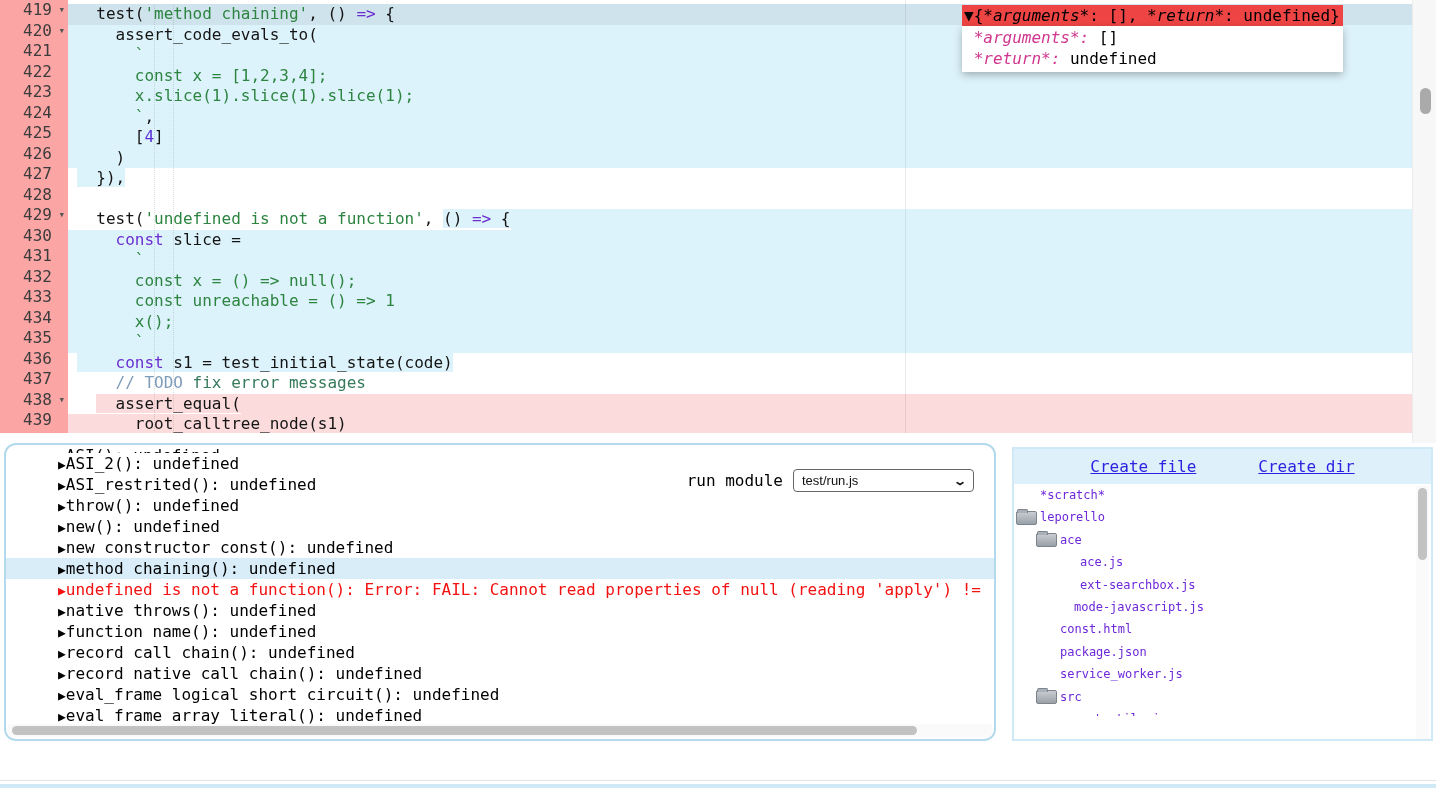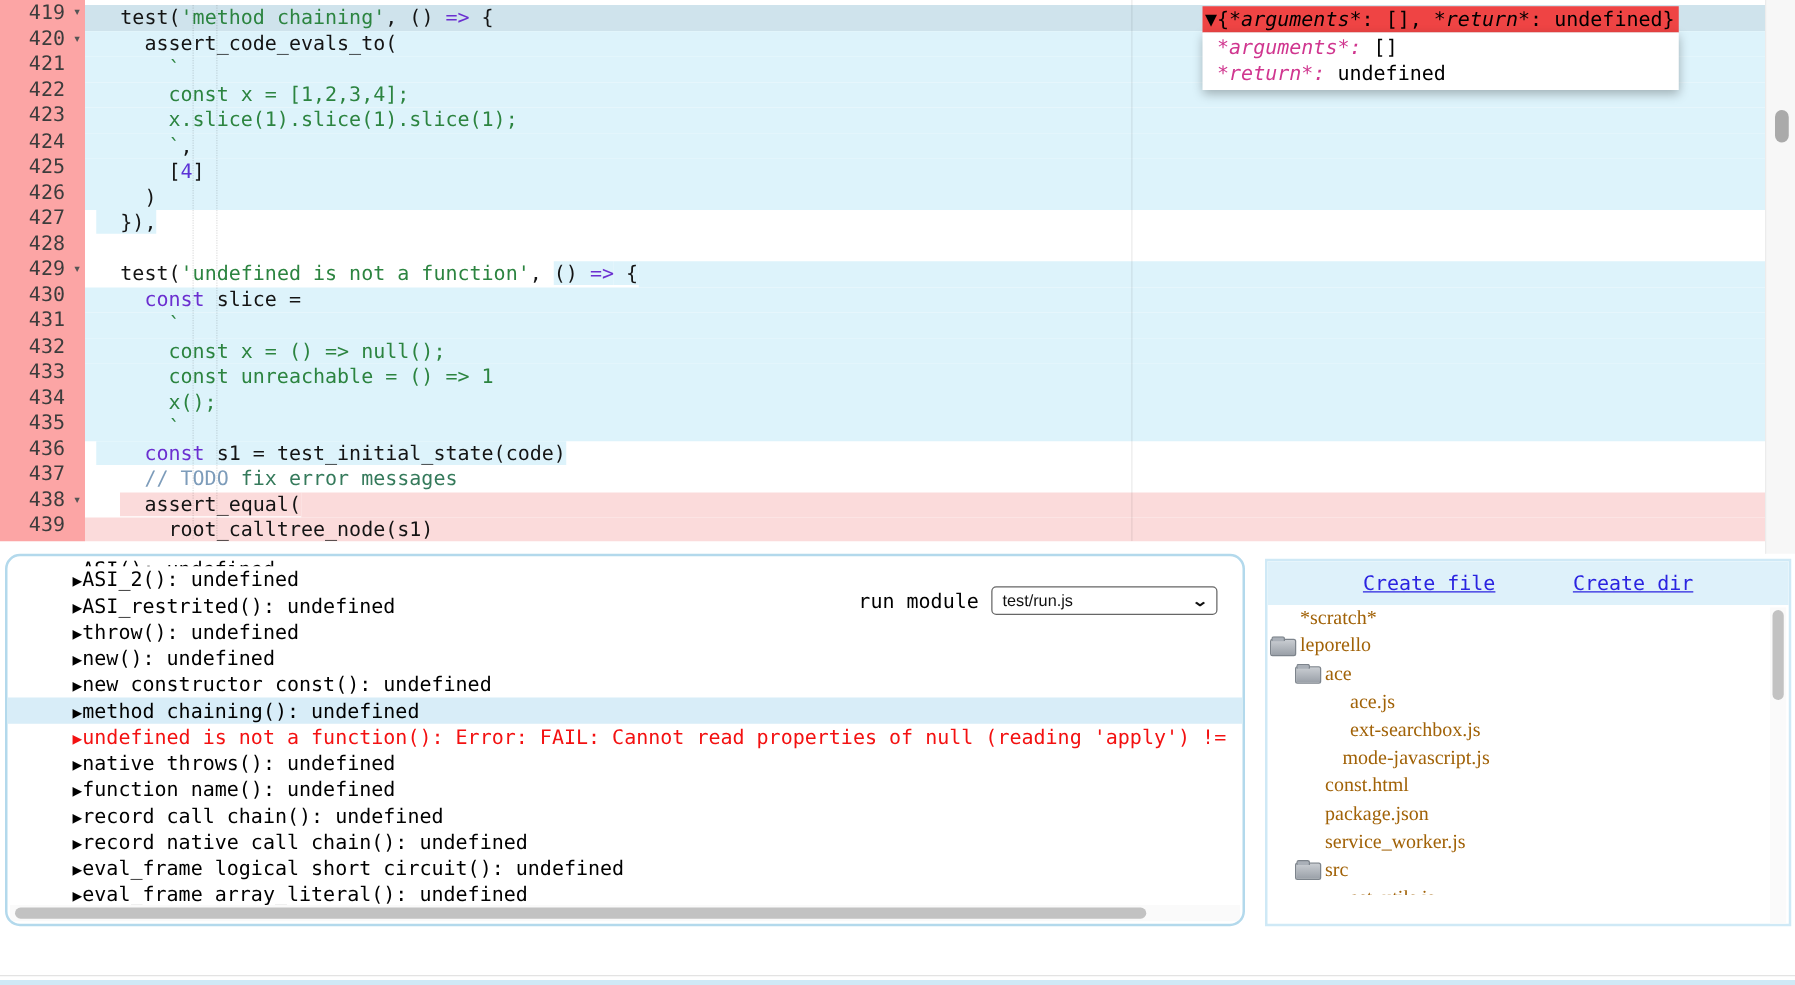--- a/index.html
+++ b/index.html
@@ -60,21 +60,21 @@
   .h-track { position:absolute; left:2px; bottom:2px; width:984px; height:13px; background:#fafafa; }
   .h-thumb { position:absolute; left:4px; top:2px; width:905px; height:9px; border-radius:5px; background:#c2c2c2; }
 
   
   .tree-panel { position:absolute; left:1012px; top:447px; width:421px; height:294px;
     border:2px solid #cfe9f6; background:#fff; overflow:hidden; }
   .tree-header { height:35px; background:#def1fa; display:flex; align-items:center;
     justify-content:center; gap:62px; }
   .tree-link { font-size:16px; text-decoration:underline; color:#2a23e0; cursor:pointer; }
   .tree-rows { position:relative; }
-  .tree-row { height:22.4px; line-height:22.4px; font-size:16px; white-space:pre; display:flex; align-items:center; color:#a16207;font-family:Liberation Serif, serif; }
+  .tree-row { height:22.4px; line-height:22.4px; font-size:12px; white-space:pre; display:flex; align-items:center; color:#6d28d9; }
   .tree-row.clipped { height:8px; overflow:hidden; align-items:flex-start; }
   .folder-icon { display:inline-block; width:21px; height:14px; margin-right:3px; position:relative;
     background:linear-gradient(#c9cdd2, #9aa0a8); border:1px solid #7d848c; border-radius:2px; }
   .folder-icon::before { content:""; position:absolute; left:0; top:-3px; width:9px; height:3px;
     background:#aab0b8; border:1px solid #7d848c; border-bottom:none; border-radius:2px 2px 0 0; }
   .tree-track { position:absolute; right:2px; top:37px; width:13px; height:253px; background:#fafafa; }
   .tree-thumb { position:absolute; left:2px; top:2px; width:9px; height:72px; border-radius:5px; background:#c2c2c2; }
 
   
   .bottom-bar { position:absolute; left:0; top:780px; width:1436px; height:31px; background:#fff;

